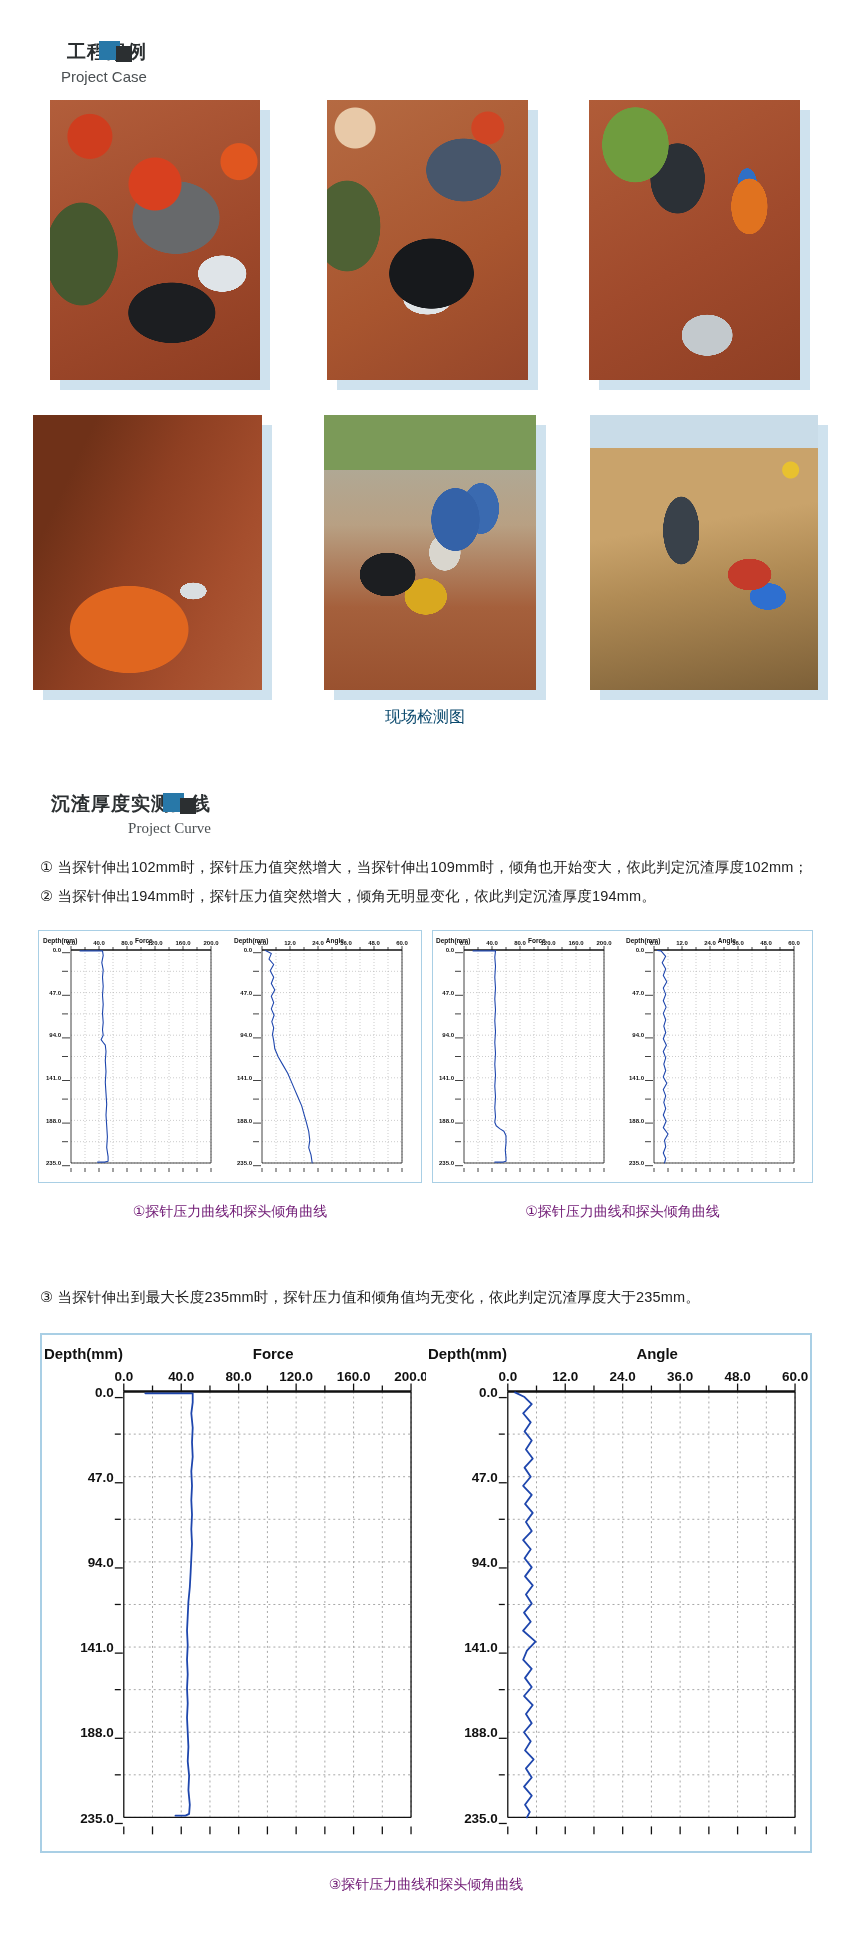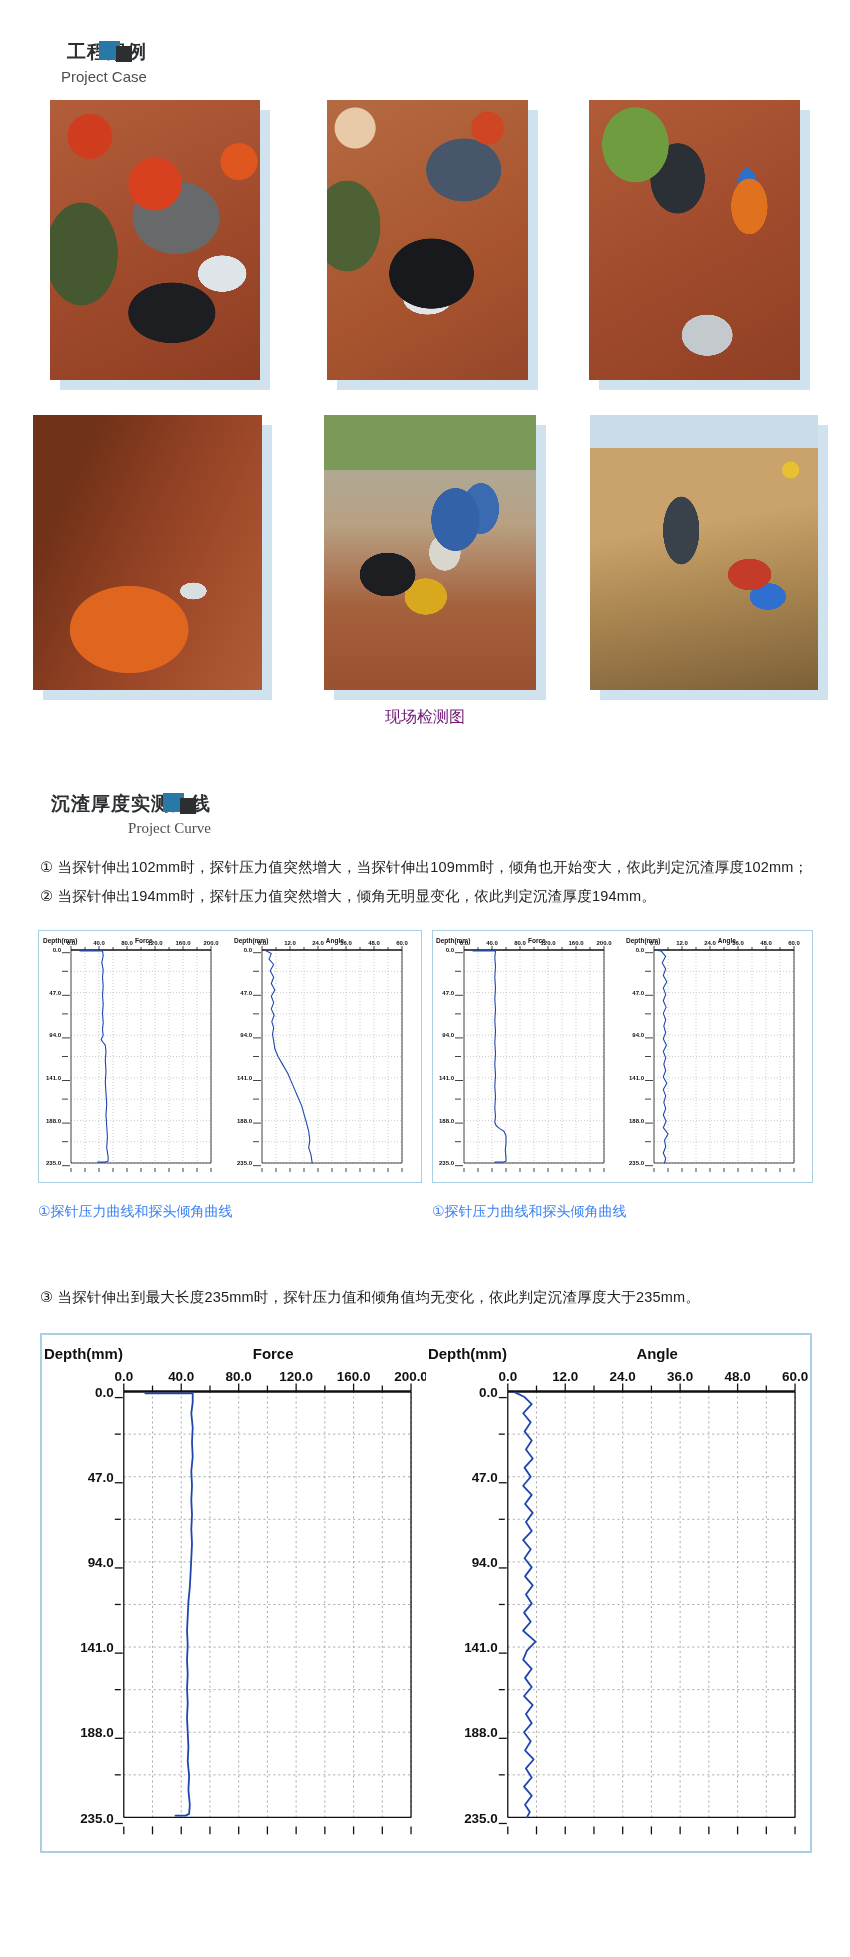--- a/index.html
+++ b/index.html
@@ -54,23 +54,23 @@
     radial-gradient(ellipse 26px 30px at 57% 50%, #d9d6ce 0 60%, rgba(0,0,0,0) 61%),
     linear-gradient(180deg, #b0a894 20%, #b8a083 40%, #a5603c 70%, #99512f);}
   .p23{background:
     linear-gradient(180deg, #c9dce8 0 12%, rgba(0,0,0,0) 12%),
     radial-gradient(ellipse 30px 56px at 40% 42%, #39414a 0 60%, rgba(0,0,0,0) 61%),
     radial-gradient(ellipse 36px 26px at 70% 58%, #c43b2a 0 60%, rgba(0,0,0,0) 61%),
     radial-gradient(ellipse 30px 22px at 78% 66%, #2e6fd0 0 60%, rgba(0,0,0,0) 61%),
     radial-gradient(circle at 88% 20%, #e8c12f 0 8px, rgba(0,0,0,0) 9px),
     linear-gradient(170deg, #c9a36b 0 40%, #b08b55 60%, #7d6038);}
 
-  .caption{position:absolute;text-align:center;font-size:16px;color:#701a75;}
+  .caption{position:absolute;text-align:center;font-size:16px;color:#0c4a6e;}
   .note{position:absolute;left:40px;font-size:14.5px;color:#222;letter-spacing:0.2px;}
-  .panel-caption{position:absolute;text-align:left;font-size:14px;color:#3b82f6;}
+  .panel-caption{position:absolute;text-align:center;font-size:14px;color:#701a75;}
 
   .chart-panel{position:absolute;background:#fff;border:1px solid #a9cfe5;
     display:flex;justify-content:space-around;align-items:flex-start;padding-top:3px;box-sizing:border-box;}
   .chart-panel.big{border-width:2px;padding-top:6px;}
   svg text{font-family:"Liberation Sans","DejaVu Sans",sans-serif;}
 </style>
 </head>
 <body>
 
 <div class="page">
@@ -556,14 +556,15 @@
         <line x1="283.6" y1="486" x2="283.6" y2="494" stroke="#111111" stroke-width="1.3"></line>
         <line x1="312.4" y1="486" x2="312.4" y2="494" stroke="#111111" stroke-width="1.3"></line>
         <line x1="341.2" y1="486" x2="341.2" y2="494" stroke="#111111" stroke-width="1.3"></line>
         <line x1="370" y1="486" x2="370" y2="494" stroke="#111111" stroke-width="1.3"></line>
         <text x="2" y="17" font-size="15" font-weight="bold" fill="#111111" text-anchor="start">Depth(mm)</text>
         <text x="231.76" y="17" font-size="15" font-weight="bold" fill="#111111" text-anchor="middle">Angle</text>
         <polyline points="89.2,50.9 98.8,55.5 106.0,62.7 97.4,71.8 105.0,80.9 98.8,90.0 106.0,99.1 100.2,108.1 107.0,117.2 98.8,126.3 105.0,135.4 97.4,144.5 106.0,153.6 99.3,162.7 107.0,171.7 100.2,180.8 106.0,189.9 97.4,199.0 105.0,208.1 98.8,217.2 106.0,226.3 99.3,235.3 107.0,244.4 100.2,253.5 106.0,262.6 98.3,271.7 105.0,280.8 97.4,289.8 109.8,300.7 101.2,309.8 97.4,318.9 106.0,328.0 99.3,337.1 106.0,346.2 98.3,355.3 107.0,364.3 100.2,373.4 106.0,382.5 98.3,391.6 105.0,400.7 99.3,409.8 107.9,418.9 100.2,427.9 106.0,437.0 98.3,446.1 106.0,455.2 99.3,464.3 104.1,471.5 101.2,477.0" fill="none" stroke="#1e46ad" stroke-width="1.8" stroke-linejoin="round" stroke-linecap="round"></polyline>
       </svg>
   </div>
 
+  <div class="panel-caption" style="left:40px;top:1876px;width:772px;">③探针压力曲线和探头倾角曲线</div>
 
 </div>
 
 </body></html>

